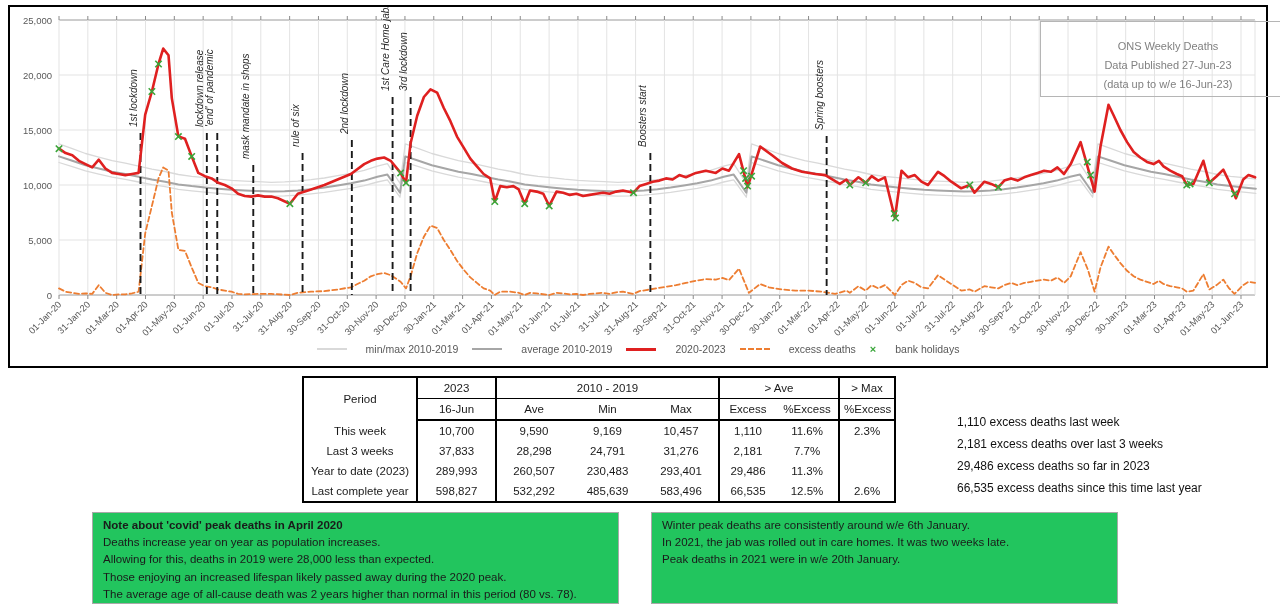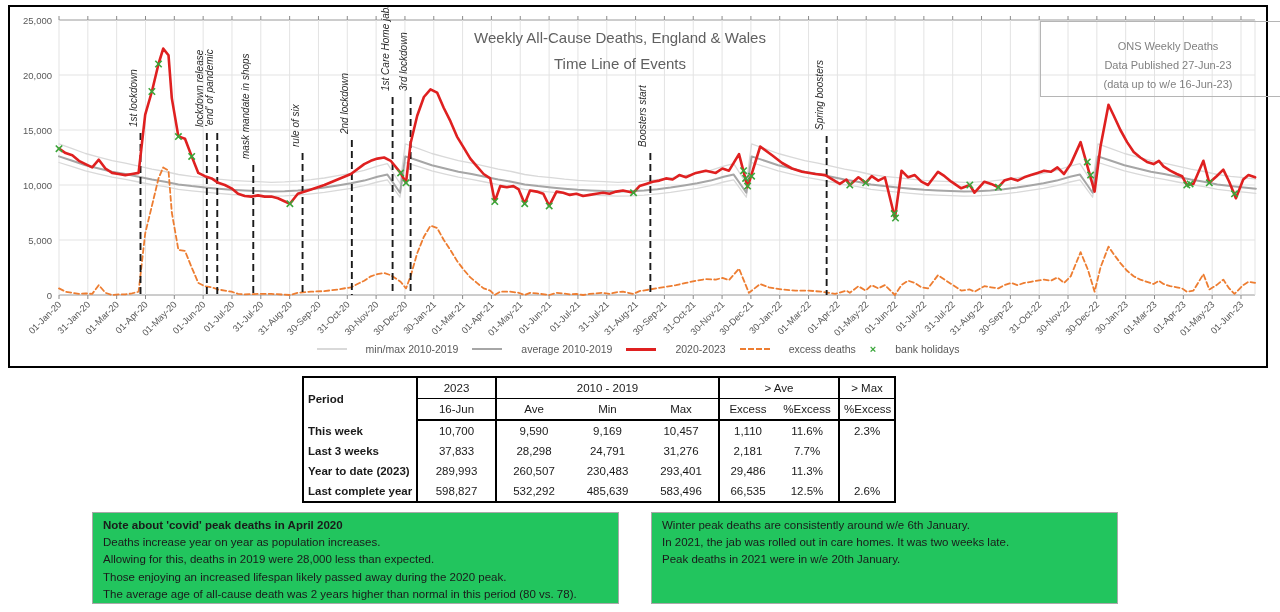--- a/index.html
+++ b/index.html
@@ -17,21 +17,21 @@
   .sw{display:inline-block;width:30px;height:0;}
   .sw-minmax{border-top:2px solid #dcdcdc;}
   .sw-avg{border-top:2px solid #a6a6a6;}
   .sw-red{border-top:3px solid #df2020;}
   .sw-orange{border-top:2px dashed #ed7d31;}
   .sw-x{color:#3aa63a;font-weight:bold;font-size:11px;width:auto;}
   
   .sumtab{position:absolute;left:302px;top:376px;border-collapse:collapse;table-layout:fixed;
           width:592px;font-size:11.5px;border:2px solid #000;background:#fff;}
   .sumtab th,.sumtab td{padding:1px 4px;font-weight:normal;text-align:center;height:18px;overflow:hidden;white-space:nowrap;}
-  .sumtab .left{text-align:left;font-weight:bold;}
+  .sumtab .left{text-align:center;}
   .sumtab .bl2{border-left:2px solid #000;}
   .sumtab .hr1 th{border-bottom:1px solid #000;}
   .sumtab .hr1 .periodcell{border-bottom:none;}
   .sumtab .hr2 th{border-bottom:2px solid #000;}
   .sumtab .periodcell{border-bottom:2px solid #000;}
   
   .excess-summary{position:absolute;left:957px;top:411px;font-size:12px;line-height:22px;color:#111;}
   
   .notebox{position:absolute;top:512px;height:92px;border:1px solid #a9a9a9;background:#22c55e;
            font-size:11.5px;line-height:17.2px;padding:4px 10px;box-sizing:border-box;}
@@ -275,24 +275,20 @@
         <path d="M-3.2,-3.2 L3.2,3.2 M-3.2,3.2 L3.2,-3.2" transform="translate(885.5,211.0)" stroke="#3aa63a" stroke-width="1.6" fill="none"></path>
         <path d="M-3.2,-3.2 L3.2,3.2 M-3.2,3.2 L3.2,-3.2" transform="translate(959.8,178.0)" stroke="#3aa63a" stroke-width="1.6" fill="none"></path>
         <path d="M-3.2,-3.2 L3.2,3.2 M-3.2,3.2 L3.2,-3.2" transform="translate(988.4,180.2)" stroke="#3aa63a" stroke-width="1.6" fill="none"></path>
         <path d="M-3.2,-3.2 L3.2,3.2 M-3.2,3.2 L3.2,-3.2" transform="translate(1077.3,154.9)" stroke="#3aa63a" stroke-width="1.6" fill="none"></path>
         <path d="M-3.2,-3.2 L3.2,3.2 M-3.2,3.2 L3.2,-3.2" transform="translate(1080.6,168.1)" stroke="#3aa63a" stroke-width="1.6" fill="none"></path>
         <path d="M-3.2,-3.2 L3.2,3.2 M-3.2,3.2 L3.2,-3.2" transform="translate(1176.8,178.0)" stroke="#3aa63a" stroke-width="1.6" fill="none"></path>
         <path d="M-3.2,-3.2 L3.2,3.2 M-3.2,3.2 L3.2,-3.2" transform="translate(1180.1,176.9)" stroke="#3aa63a" stroke-width="1.6" fill="none"></path>
         <path d="M-3.2,-3.2 L3.2,3.2 M-3.2,3.2 L3.2,-3.2" transform="translate(1199.3,175.8)" stroke="#3aa63a" stroke-width="1.6" fill="none"></path>
         <path d="M-3.2,-3.2 L3.2,3.2 M-3.2,3.2 L3.2,-3.2" transform="translate(1224.5,186.8)" stroke="#3aa63a" stroke-width="1.6" fill="none"></path>
       </svg>
-    <div class="chart-title">
-      <div>Weekly All-Cause Deaths, England &amp; Wales</div>
-      <div>Time Line of Events</div>
-    </div>
     <div class="ons-box">
       <div>ONS Weekly Deaths</div>
       <div>Data Published 27-Jun-23</div>
       <div>(data up to w/e 16-Jun-23)</div>
     </div>
     <div class="legend">
       <span class="item">
         <span class="sw sw-minmax" id="sw-minmax" style="border-top-color: rgb(217, 217, 217);"></span>
         <span>min/max 2010-2019</span>
       </span>
@@ -379,20 +375,26 @@
       <td class="bl2">532,292</td>
       <td>485,639</td>
       <td>583,496</td>
       <td class="bl2">66,535</td>
       <td>12.5%</td>
       <td class="bl2">2.6%</td>
     </tr>
   </tbody>
     </table>
 
+  <div class="excess-summary">
+    <div>1,110 excess deaths last week</div>
+    <div>2,181 excess deaths over last 3 weeks</div>
+    <div>29,486 excess deaths so far in 2023</div>
+    <div>66,535 excess deaths since this time last year</div>
+  </div>
 
   <div class="notebox" id="note-covid">
     <div class="nb-title">Note about 'covid' peak deaths in April 2020</div>
     <div>Deaths increase year on year as population increases.</div>
     <div>Allowing for this, deaths in 2019 were 28,000 less than expected.</div>
     <div>Those enjoying an increased lifespan likely passed away during the 2020 peak.</div>
     <div>The average age of all-cause death was 2 years higher than normal in this period (80 vs. 78).</div>
   </div>
   <div class="notebox" id="note-seasonal">
     <div>Winter peak deaths are consistently around w/e 6th January.</div>

